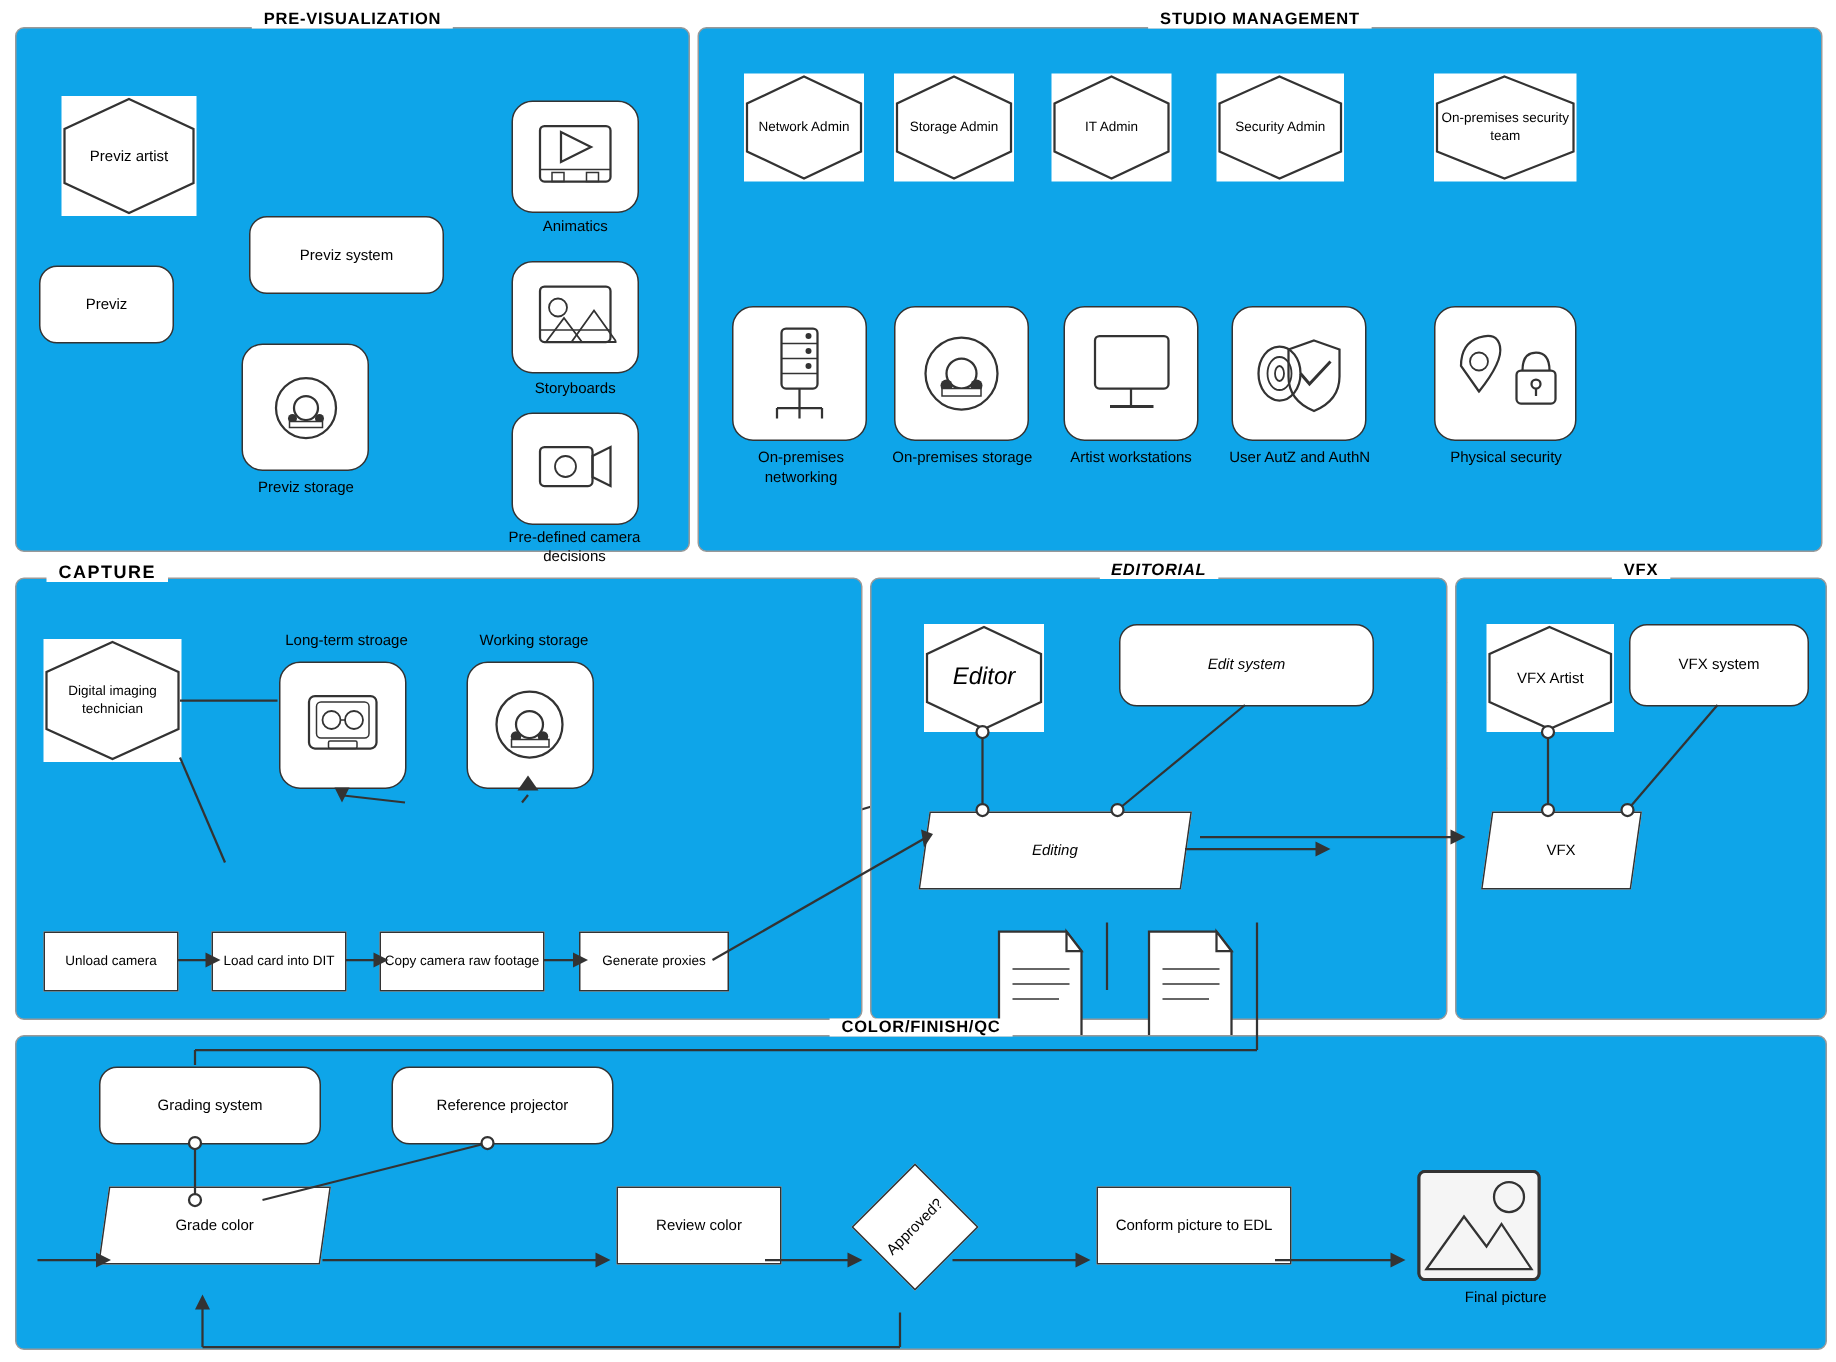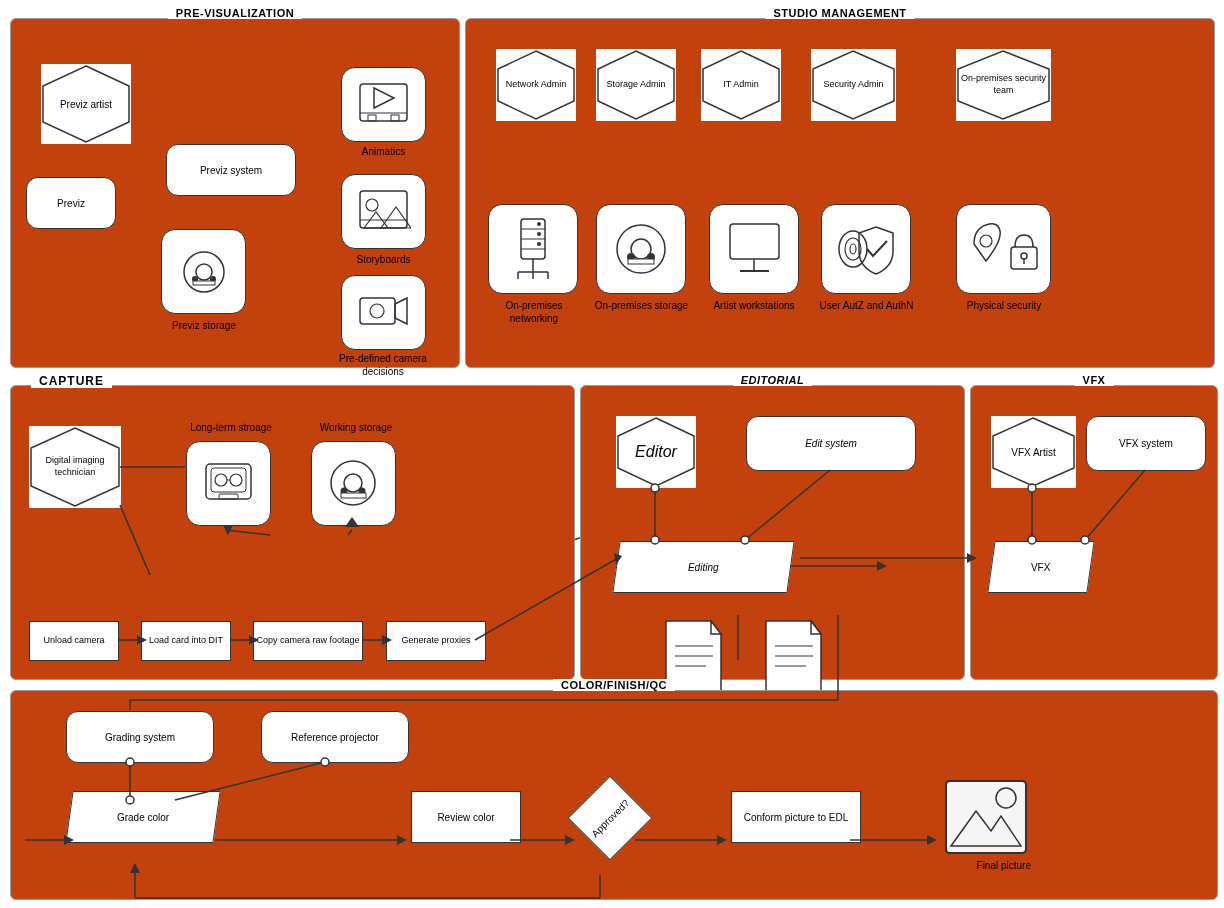--- a/index.html
+++ b/index.html
@@ -15,21 +15,21 @@
       width: 1224px;
       height: 908px;
       position: relative;
       background: #fff;
     }
     
     .section-box {
       position: absolute;
       border: 1.5px solid #999;
       border-radius: 6px;
-      background: #c2410c;
+      background: #0ea5e9;
       padding-left: 30px;
     }
     .section-title {
       position: absolute;
       top: -12px;
       left: 50%;
       transform: translateX(-50%);
       background: #fff;
       padding: 0 8px;
       font-size: 11px;

